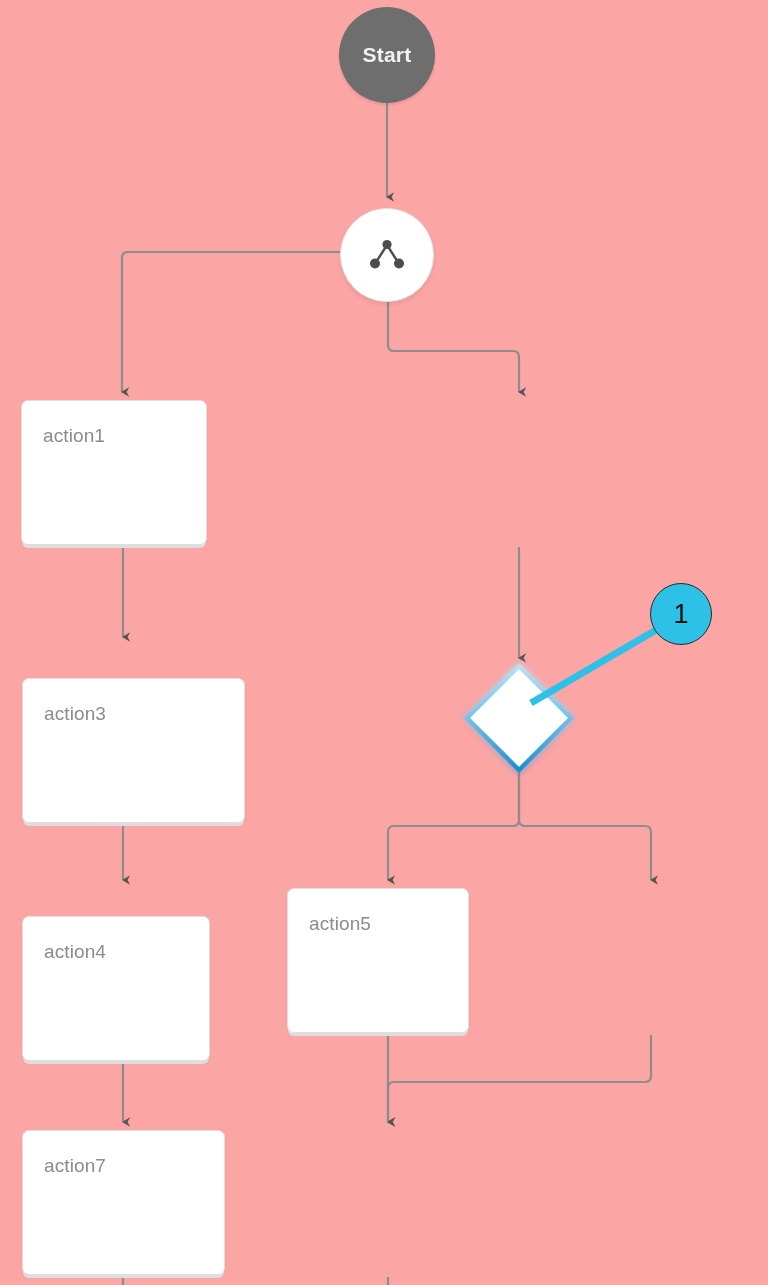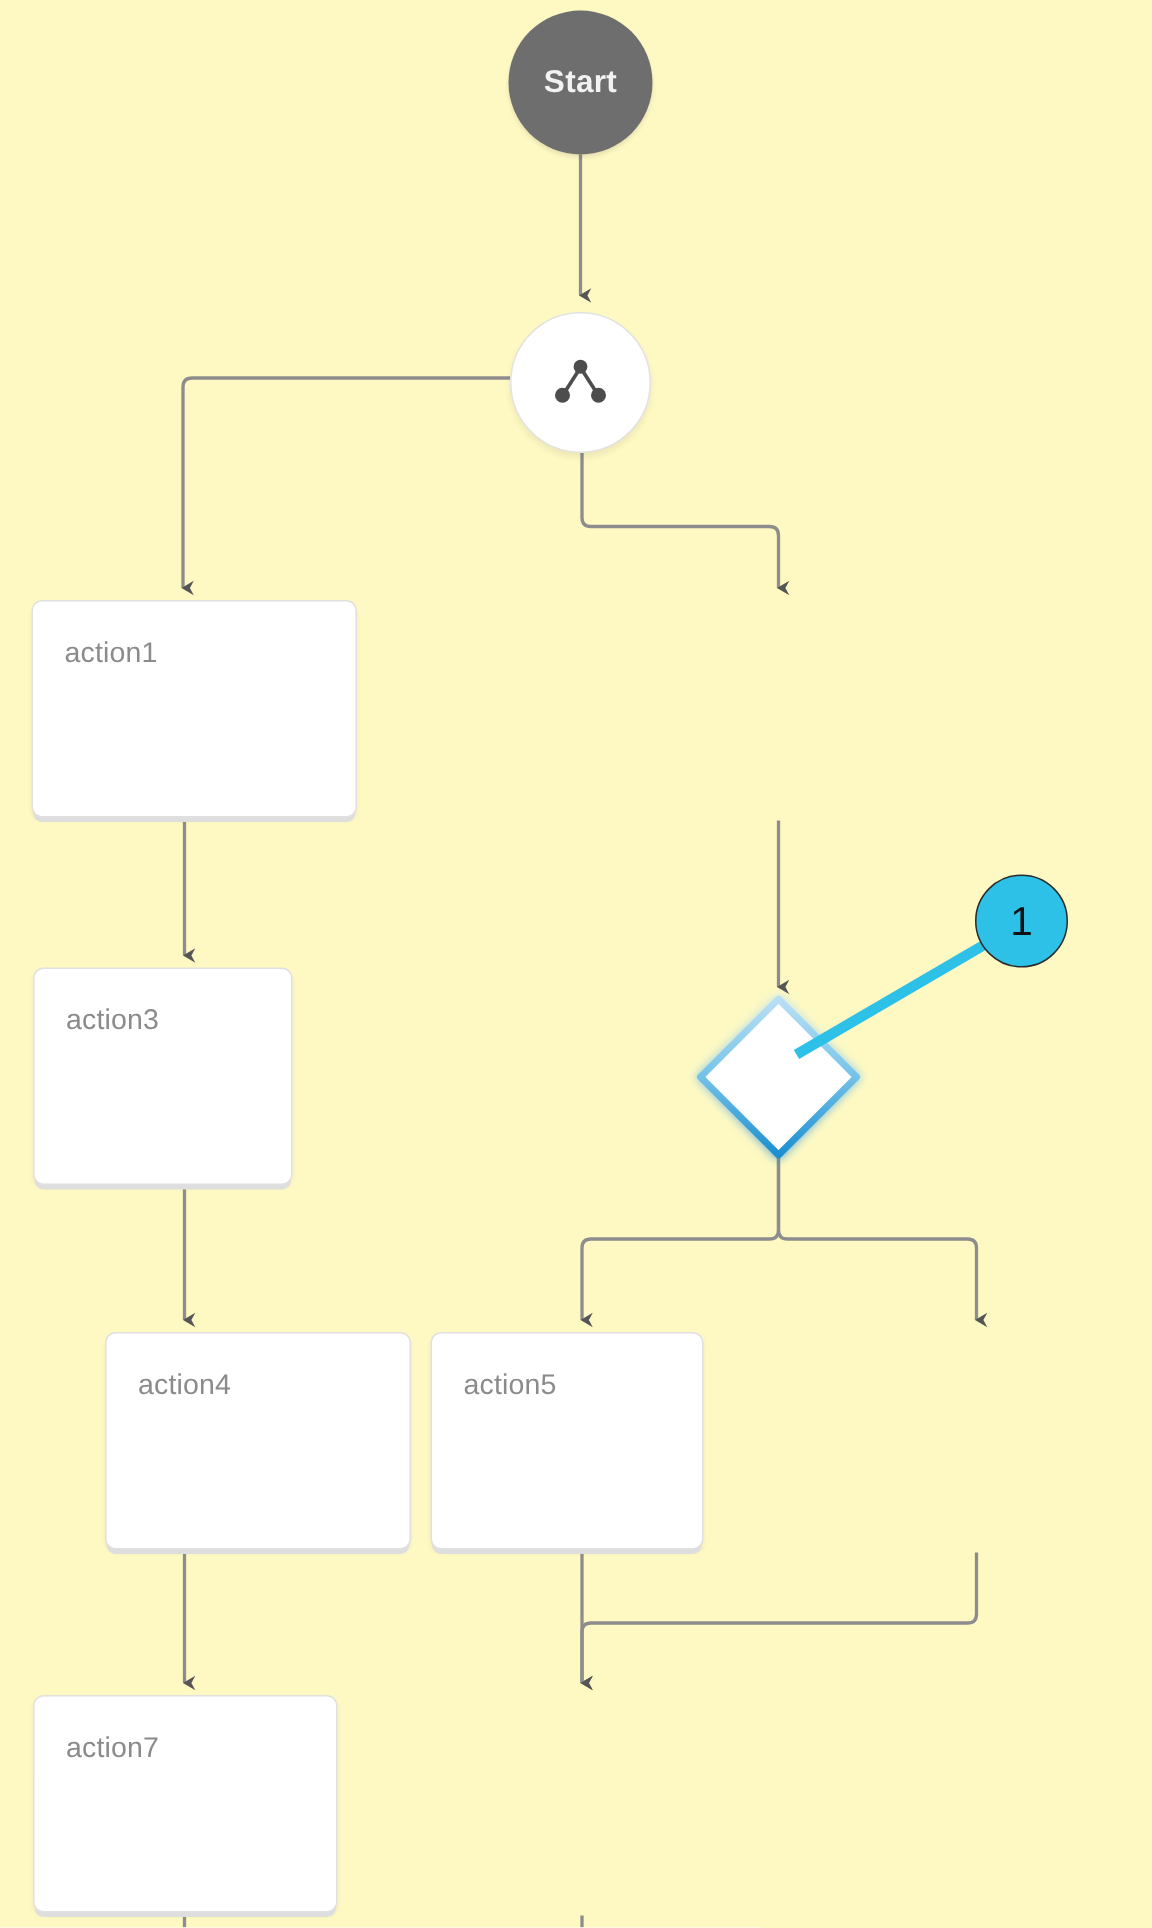--- a/index.html
+++ b/index.html
@@ -8,21 +8,21 @@
     padding: 0;
     background: #f9f9f9;
   }
   body {
     font-family: "Liberation Sans", sans-serif;
   }
   #canvas {
     position: relative;
     width: 768px;
     height: 1285px;
-    background: #fef9c3;
+    background: #fca5a5;
     overflow: hidden;
   }
   #edges {
     position: absolute;
     left: 0;
     top: 0;
     width: 768px;
     height: 1285px;
     pointer-events: none;
   }
@@ -158,30 +158,30 @@
   <div class="node branch-node" style="left:340px; top:208px; width:94px; height:94px;">
     <svg width="42" height="38" viewBox="0 0 42 38">
       <line x1="21" y1="9" x2="9.5" y2="27" stroke="#4d4d4d" stroke-width="2.4"></line>
       <line x1="21" y1="9" x2="32.5" y2="27" stroke="#4d4d4d" stroke-width="2.4"></line>
       <circle cx="21" cy="8.5" r="4.6" fill="#4d4d4d"></circle>
       <circle cx="9" cy="27.5" r="5.0" fill="#4d4d4d"></circle>
       <circle cx="33" cy="27.5" r="5.0" fill="#4d4d4d"></circle>
     </svg>
   </div>
 
-  <div class="node action-node" style="left:21px; top:400px; width:217px; height:145px;">
+  <div class="node action-node" style="left:21px; top:400px; width:186px; height:145px;">
     <span class="action-label">action1</span>
   </div>
 
 
-  <div class="node action-node" style="left:22px; top:645px; width:173px; height:145px;">
+  <div class="node action-node" style="left:22px; top:678px; width:223px; height:145px;">
     <span class="action-label">action3</span>
   </div>
 
-  <div class="node action-node" style="left:22px; top:888px; width:204px; height:145px;margin-left:48px;">
+  <div class="node action-node" style="left:22px; top:916px; width:188px; height:145px;">
     <span class="action-label">action4</span>
   </div>
 
   <div class="node action-node" style="left:287px; top:888px; width:182px; height:145px;">
     <span class="action-label">action5</span>
   </div>
 
 
   <div class="node action-node" style="left:22px; top:1130px; width:203px; height:145px;">
     <span class="action-label">action7</span>

